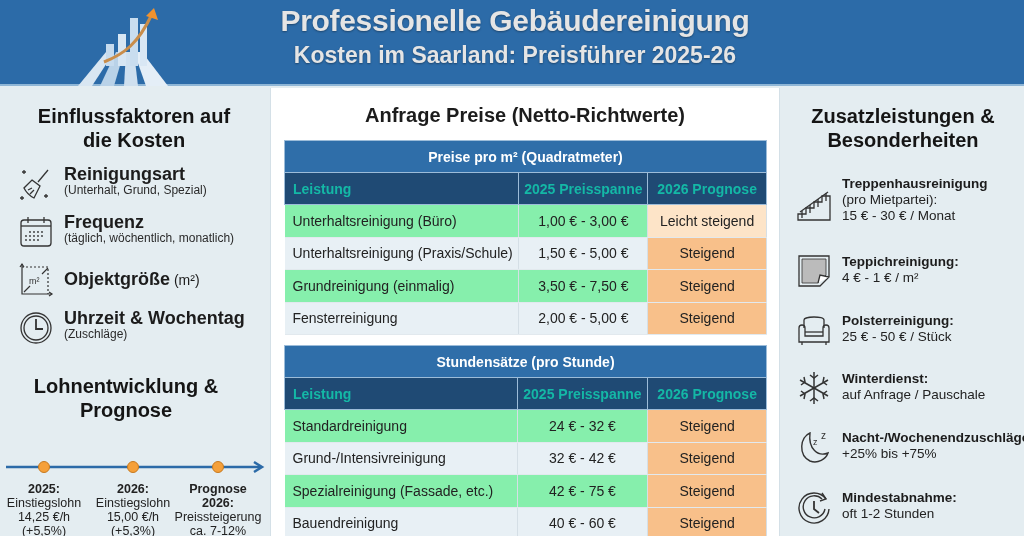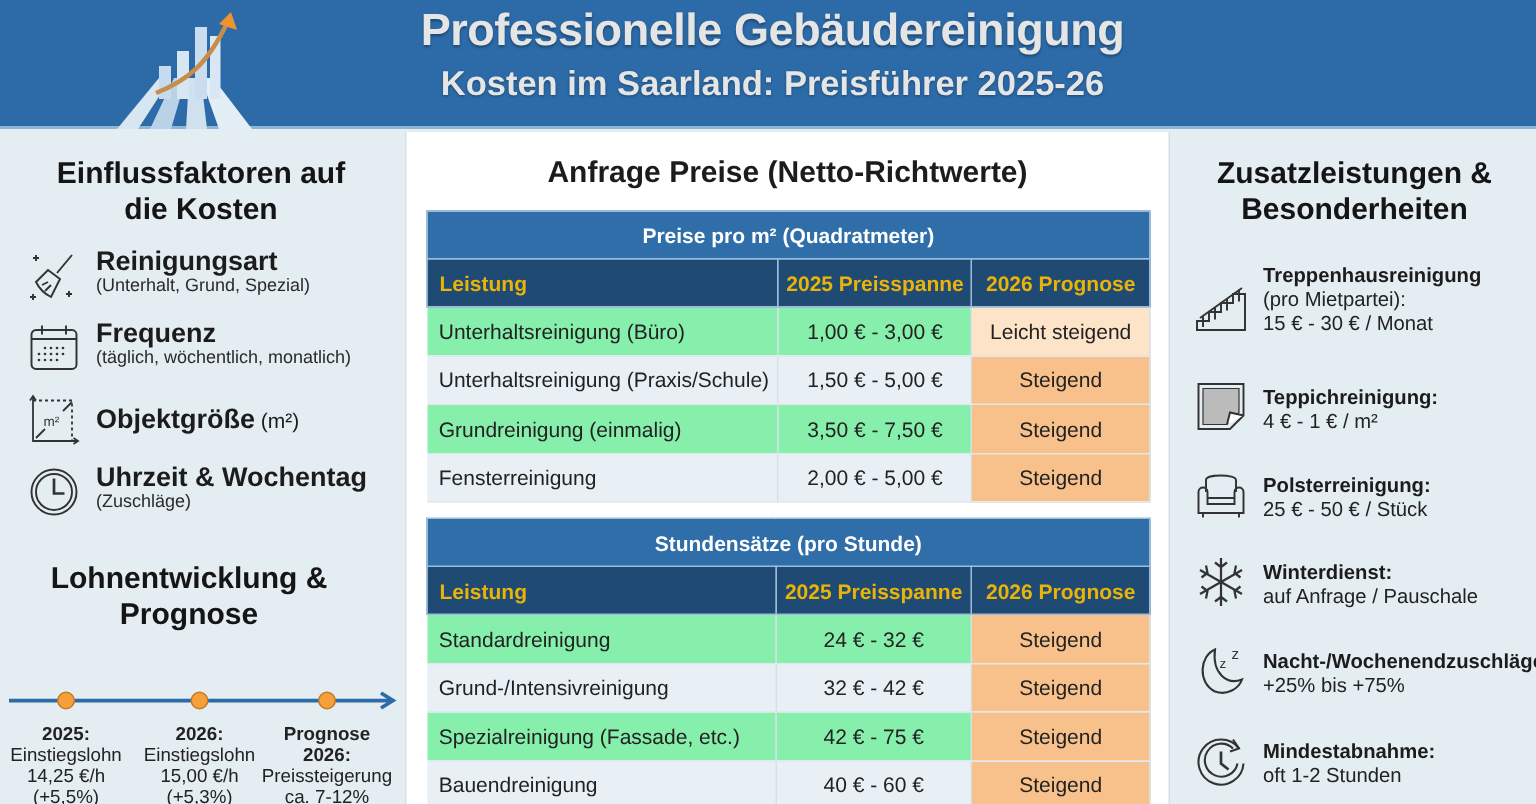--- a/index.html
+++ b/index.html
@@ -36,32 +36,32 @@
 
   
   .timeline { position: absolute; left: 4px; top: 459px; width: 264px; height: 16px; }
   .tl-label { position: absolute; top: 482px; width: 92px; text-align: center; font-size: 12.5px; line-height: 14px; color: #222; }
   .tl-label .b { font-weight: bold; }
 
   
   .mid-title { position: absolute; left: 0; top: 16px; width: 508px; text-align: center; font-size: 20px; font-weight: bold; }
   table.pt { position: absolute; left: 13px; width: 483px; border-collapse: collapse; font-size: 14px; }
   table.pt th.cap { background: #2f6ea9; color: #fff; font-size: 14px; height: 32px; text-align: center; font-weight: bold; border: 1px solid #9cbcd9; }
-  table.pt th.hd { background: #1f4a74; color: #eab308; height: 32px; font-weight: bold; font-size: 14px; border: 1px solid #9cbcd9; }
+  table.pt th.hd { background: #1f4a74; color: #14b8a6; height: 32px; font-weight: bold; font-size: 14px; border: 1px solid #9cbcd9; }
   table.pt th.hd.l { text-align: left; padding-left: 8px; }
   table.pt td { height: 32.5px; border-right: 1px solid #d5dfe6; border-bottom: 1px solid #e2e9ee; color: #222; }
   table.pt td.l { padding-left: 8px; text-align: left; }
   table.pt td.c { text-align: center; }
   table.pt tr.alt td { background: #e8f0f5; }
   table.pt tr td { background: #86efac; }
   table.pt td.prog { background: #f8c08a !important; text-align: center; }
   table.pt td.prog.light { background: #fde4c8 !important; }
 
   
-  .extra { position: absolute; left: 14px; display: flex; align-items: flex-end; }
+  .extra { position: absolute; left: 14px; display: flex; align-items: center; }
   .extra .ic { width: 36px; height: 36px; flex: 0 0 36px; margin-right: 10px; margin-top: 2px; }
   .extra .ttl { font-weight: bold; font-size: 13.5px; line-height: 16px; white-space: nowrap; }
   .extra .sub { font-size: 13.5px; line-height: 16px; color: #222; white-space: nowrap; }
 </style>
 </head>
 <body>
 
 <div class="header">
   <svg class="logo" viewBox="0 0 110 82">
     <polygon points="10,82 38,48 46,48 24,82" fill="#d8e6f2"></polygon>

